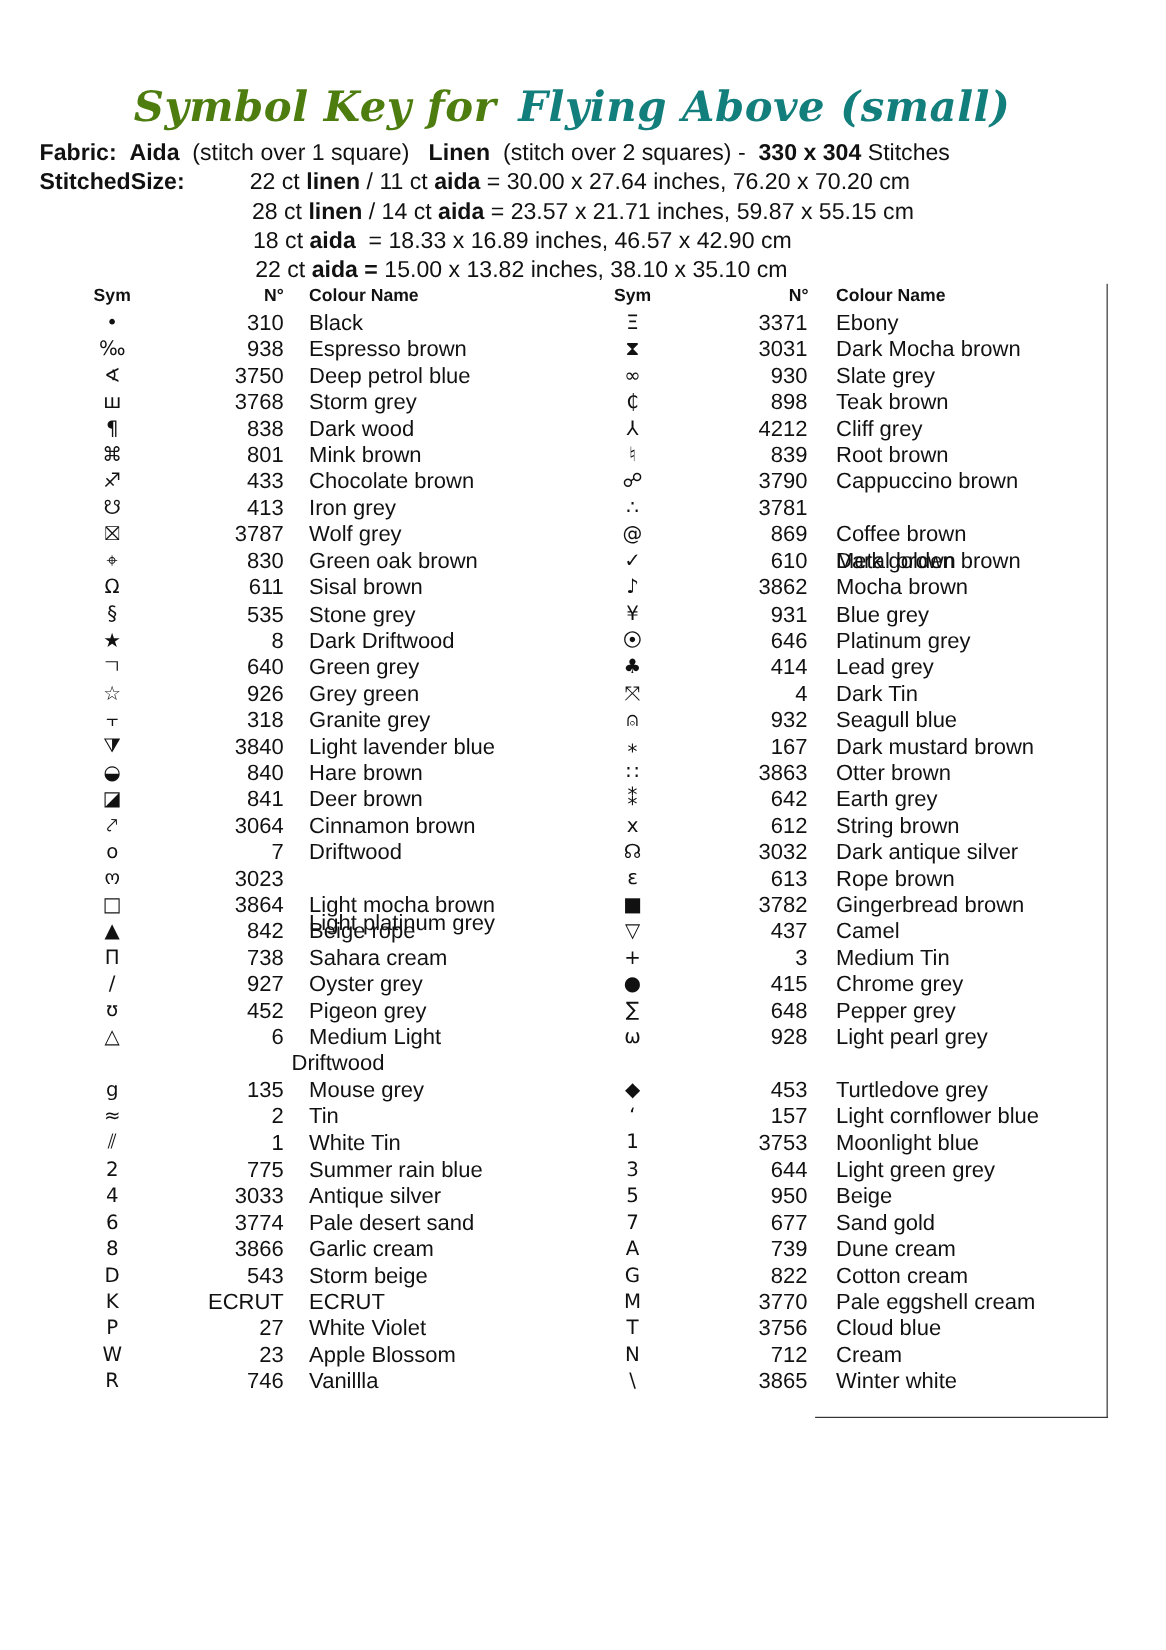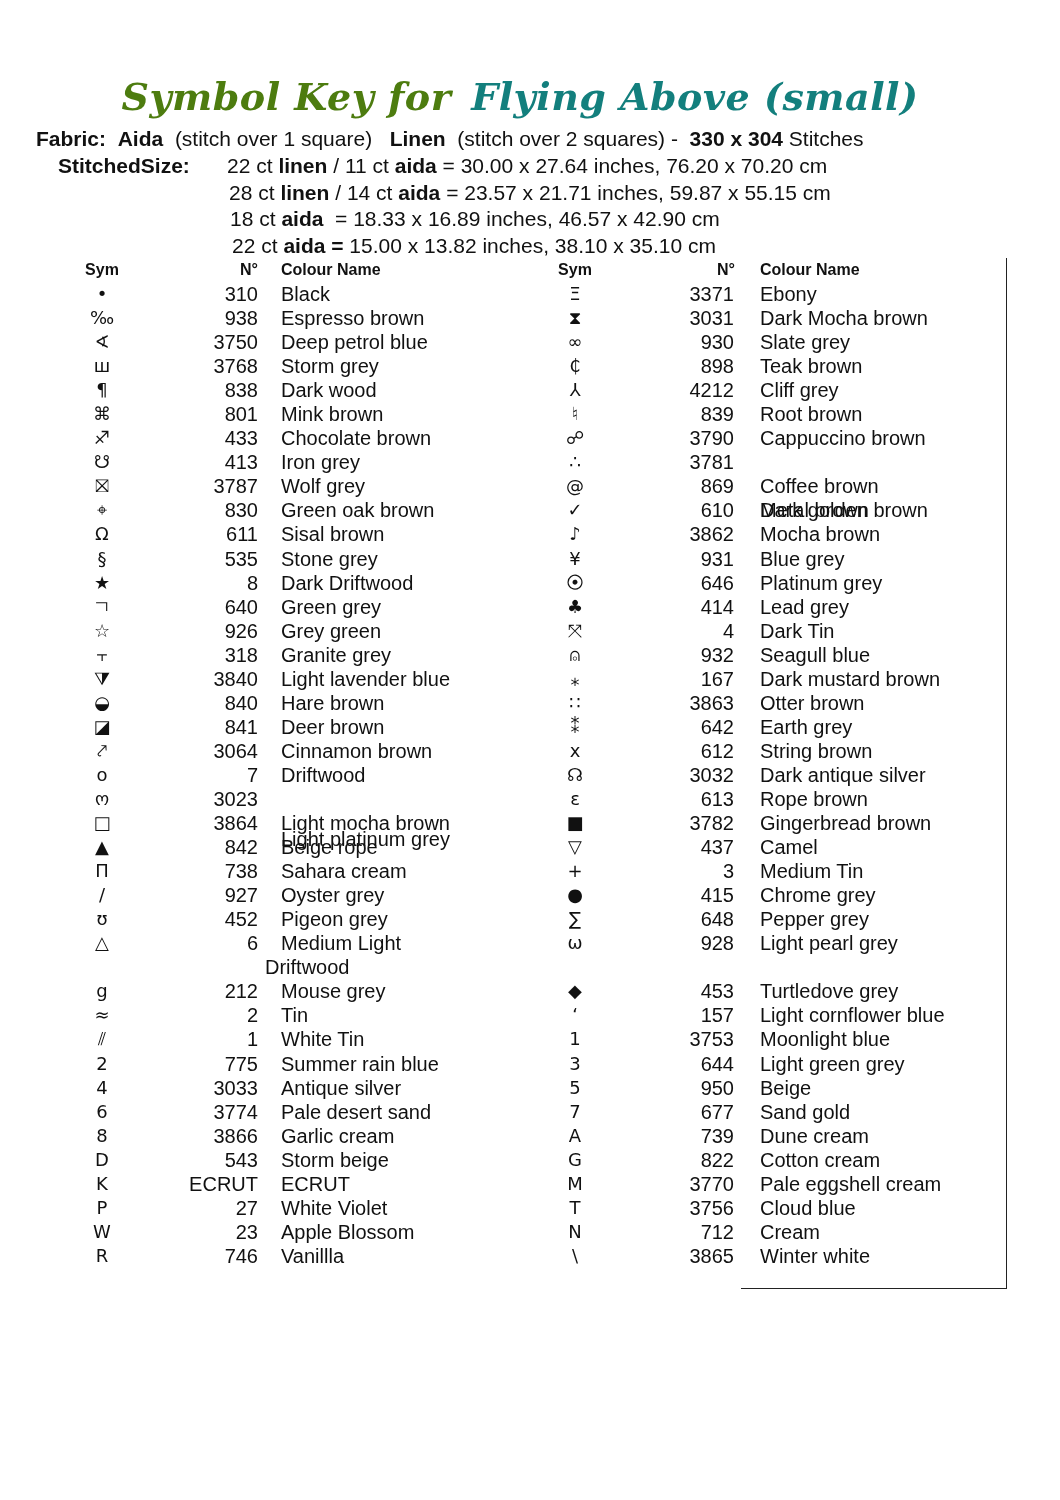--- a/index.html
+++ b/index.html
@@ -37,21 +37,21 @@
 <div class="hdr" style="left:36px; top:126px;">
   <b>Fabric:</b>&nbsp;
   <b>Aida</b>&nbsp;
   <span>(stitch over 1 square)</span>&nbsp;&nbsp;
   <b>Linen</b>&nbsp;
   <span>(stitch over 2 squares) -</span>&nbsp;
   <b>330 x 304</b>
   <span>Stitches</span>
 </div>
 
-<div class="hdr" style="left:36px; top:153px;margin-left:22px;">
+<div class="hdr" style="left:36px; top:153px;">
   <b>StitchedSize:</b>
 </div>
 <div id="size-lines">
     <div class="hdr" style="left: 227px; top: 153px;"><span style="white-space: pre;">22 ct </span><b style="white-space: pre;">linen</b><span style="white-space: pre;"> / 11 ct </span><b style="white-space: pre;">aida</b><span style="white-space: pre;"> = 30.00 x 27.64 inches, 76.20 x 70.20 cm</span></div>
     <div class="hdr" style="left: 229px; top: 180px;"><span style="white-space: pre;">28 ct </span><b style="white-space: pre;">linen</b><span style="white-space: pre;"> / 14 ct </span><b style="white-space: pre;">aida</b><span style="white-space: pre;"> = 23.57 x 21.71 inches, 59.87 x 55.15 cm</span></div>
     <div class="hdr" style="left: 230px; top: 206px;"><span style="white-space: pre;">18 ct </span><b style="white-space: pre;">aida</b><span style="white-space: pre;"></span><b style="white-space: pre;"></b><span style="white-space: pre;">  = 18.33 x 16.89 inches, 46.57 x 42.90 cm</span></div>
     <div class="hdr" style="left: 232px; top: 233px;"><span style="white-space: pre;">22 ct </span><b style="white-space: pre;">aida</b><span style="white-space: pre;"></span><b style="white-space: pre;"> =</b><span style="white-space: pre;"> 15.00 x 13.82 inches, 38.10 x 35.10 cm</span></div>
   </div>
 
 <div class="tbl" style="left:80px; width:440px;">
@@ -199,21 +199,21 @@
       <div class="row">
         <span class="c-sym sym-glyph" style="left: 2px;">△</span>
         <span class="c-num" style="left: 90px; width: 88px;">6</span>
         <span class="c-name" style="left: 201px;">Medium Light</span>
       </div>
       <div class="row">
         <span class="c-name" style="left: 185px;">Driftwood</span>
       </div>
       <div class="row">
         <span class="c-sym sym-glyph" style="left: 2px;">g</span>
-        <span class="c-num" style="left: 90px; width: 88px;">212</span>
+        <span class="c-num" style="left: 90px; width: 88px;">135</span>
         <span class="c-name" style="left: 201px;">Mouse grey</span>
       </div>
       <div class="row">
         <span class="c-sym sym-glyph" style="left: 2px;">≈</span>
         <span class="c-num" style="left: 90px; width: 88px;">2</span>
         <span class="c-name" style="left: 201px;">Tin</span>
       </div>
       <div class="row">
         <span class="c-sym sym-glyph" style="left: 2px;">⫽</span>
         <span class="c-num" style="left: 90px; width: 88px;">1</span>

